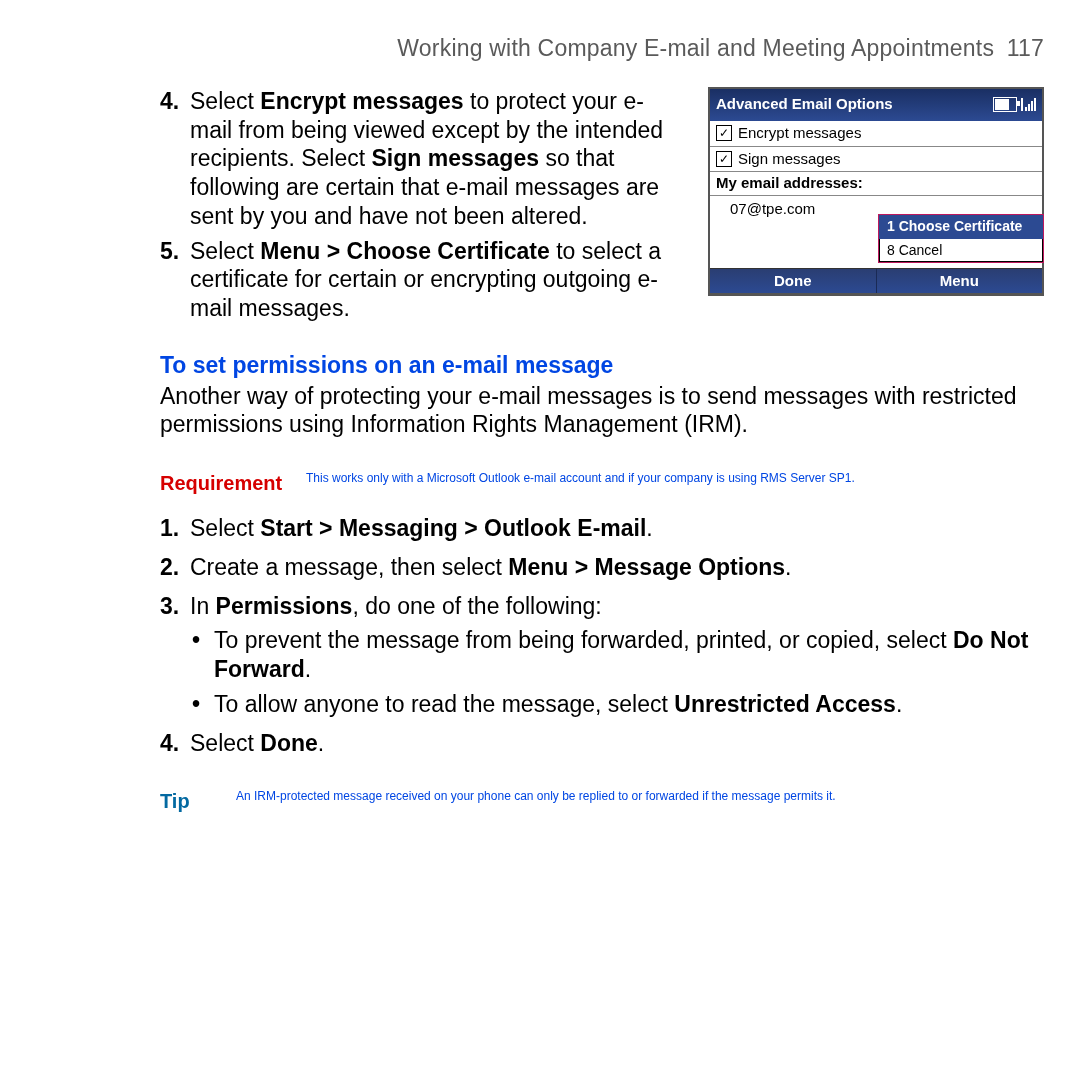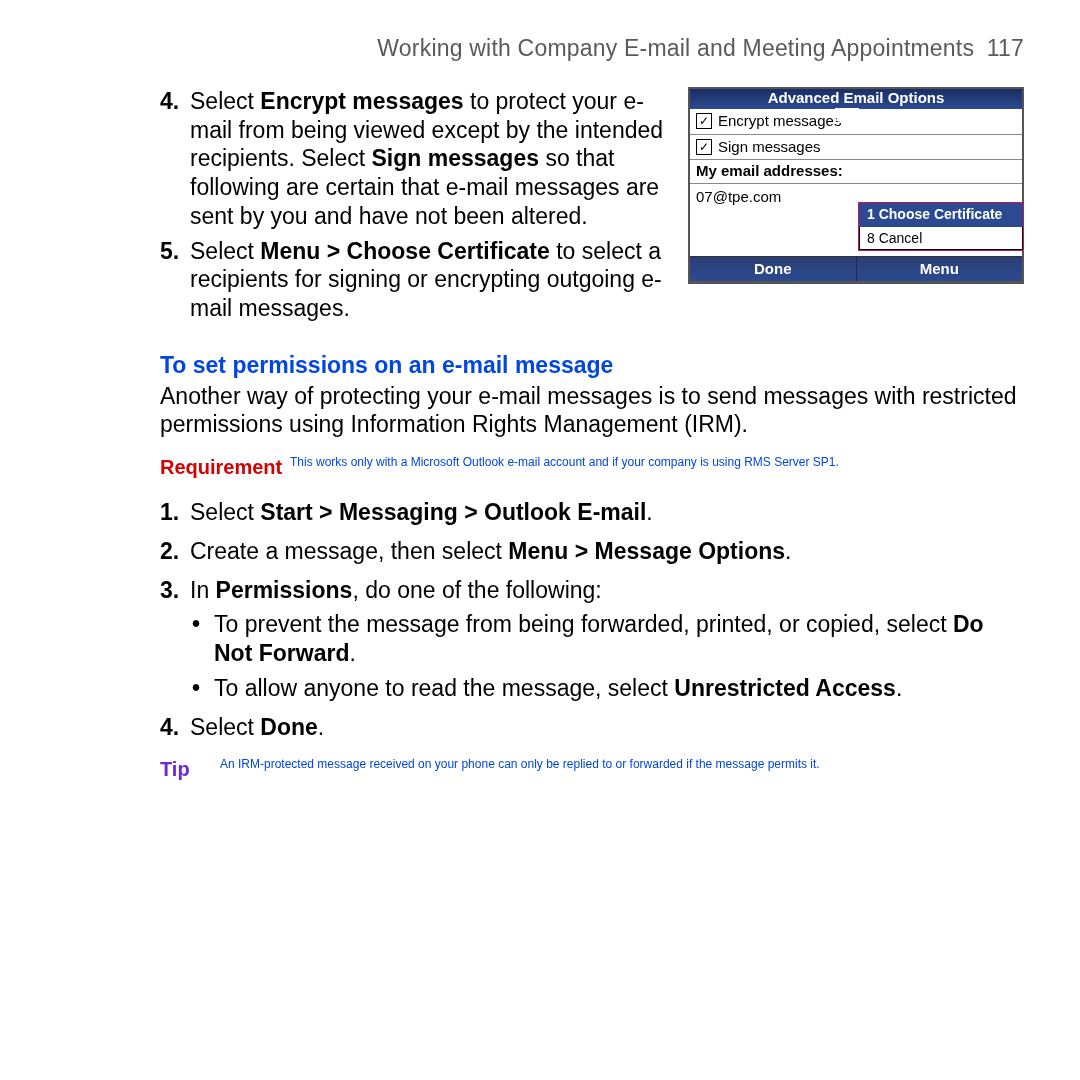--- a/index.html
+++ b/index.html
@@ -6,21 +6,21 @@
     margin: 0;
     padding: 0;
     width: 1080px;
     height: 1080px;
     background: #ffffff;
     font-family: "Myriad Pro", "Segoe UI", "Helvetica Neue", Arial, sans-serif;
     color: #000;
   }
   .page {
     box-sizing: border-box;
-    padding: 34px 56px 0 160px;
+    padding: 34px 36px 0 160px;
     font-size: 23px;
     line-height: 1.25;
   }
   .running-head {
     text-align: right;
     font-size: 23px;
     color: #5a5a5a;
     margin-bottom: 24px;
     letter-spacing: 0.2px;
   }
@@ -53,32 +53,32 @@
   .blue-heading {
     color: #0046e3;
     font-weight: 700;
     margin-top: 22px;
   }
   .para {
     margin-top: 2px;
   }
   .note-row {
     display: flex;
-    gap: 0;
-    margin-top: 16px;
+    gap: 16px;
+    margin-top: 32px;
     margin-left: 0;
   }
   .note-row.req .label {
     color: #d60000;
     font-weight: 700;
     font-size: 20px;
     flex: 0 0 130px;
   }
   .note-row.tip .label {
-    color: #6d28d9;
+    color: #0369a1;
     font-weight: 700;
     font-size: 20px;
     flex: 0 0 60px;
   }
   .note-row .note-text {
     color: #0046e3;
     font-size: 12px;
     line-height: 1.25;
   }
   ol.steps2 {
@@ -121,26 +121,25 @@
     border: 2px solid #555;
     border-bottom-width: 3px;
     background: #fff;
     font-family: Tahoma, Verdana, sans-serif;
     font-size: 15px;
   }
   .device .titlebar {
     display: flex;
     align-items: center;
     justify-content: space-between;
-    height: 20px;
+    height: 32px;
     padding: 0 6px;
     background: linear-gradient(#1a2f63, #2c4a92);
     color: #fff;
     font-weight: 700;
-    flex-direction: column;
   }
   .device .titlebar .status {
     display: flex;
     gap: 4px;
     align-items: center;
   }
   .battery {
     display: inline-block;
     width: 22px;
     height: 13px;
@@ -207,21 +206,21 @@
     font-size: 12px;
     line-height: 1;
   }
   .device .email-area {
     position: relative;
     height: 72px;
     background: #fff;
   }
   .device .email-text {
     position: absolute;
-    left: 6px; top: 4px;
+    left: 20px; top: 4px;
   }
   .device .popup {
     position: absolute;
     right: -2px;
     top: 18px;
     width: 164px;
     border: 1px solid #be185d;
     background: #fff;
     box-shadow: 0 0 0 1px #000 inset;
   }
@@ -266,21 +265,21 @@
       <ol class="steps">
         <li>
           <span class="num">4.</span>
           <span>
             <span>Select </span><b>Encrypt messages</b><span> to protect your e-mail from being viewed except by the intended recipients. Select </span><b>Sign messages</b><span> so that following are certain that e-mail messages are sent by you and have not been altered.</span>
           </span>
         </li>
         <li>
           <span class="num">5.</span>
           <span>
-            <span>Select </span><b>Menu &gt; Choose Certificate</b><span> to select a recipients for signing or encrypting outgoing e-mail messages.</span>
+            <span>Select </span><b>Menu &gt; Choose Certificate</b><span> to select a certificate for certain or encrypting outgoing e-mail messages.</span>
           </span>
         </li>
       </ol>
     </div>
 
     <div class="device">
       <div class="titlebar">
         <span>Advanced Email Options</span>
         <span class="status">
           <span class="battery">

